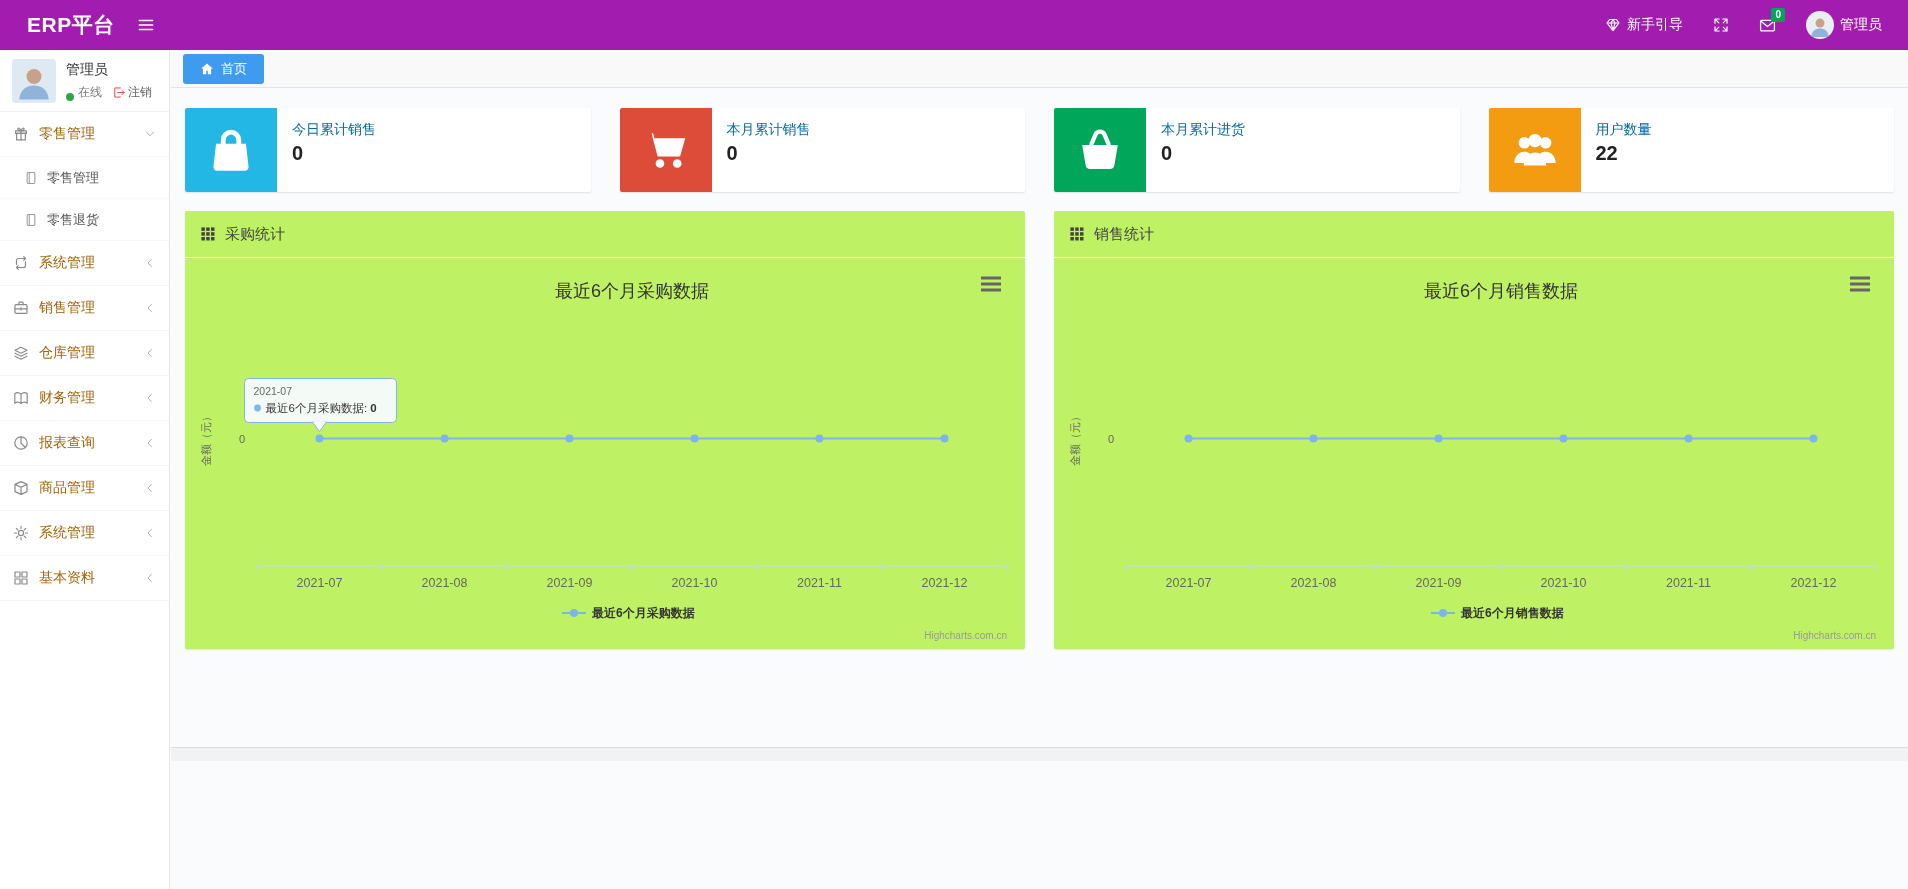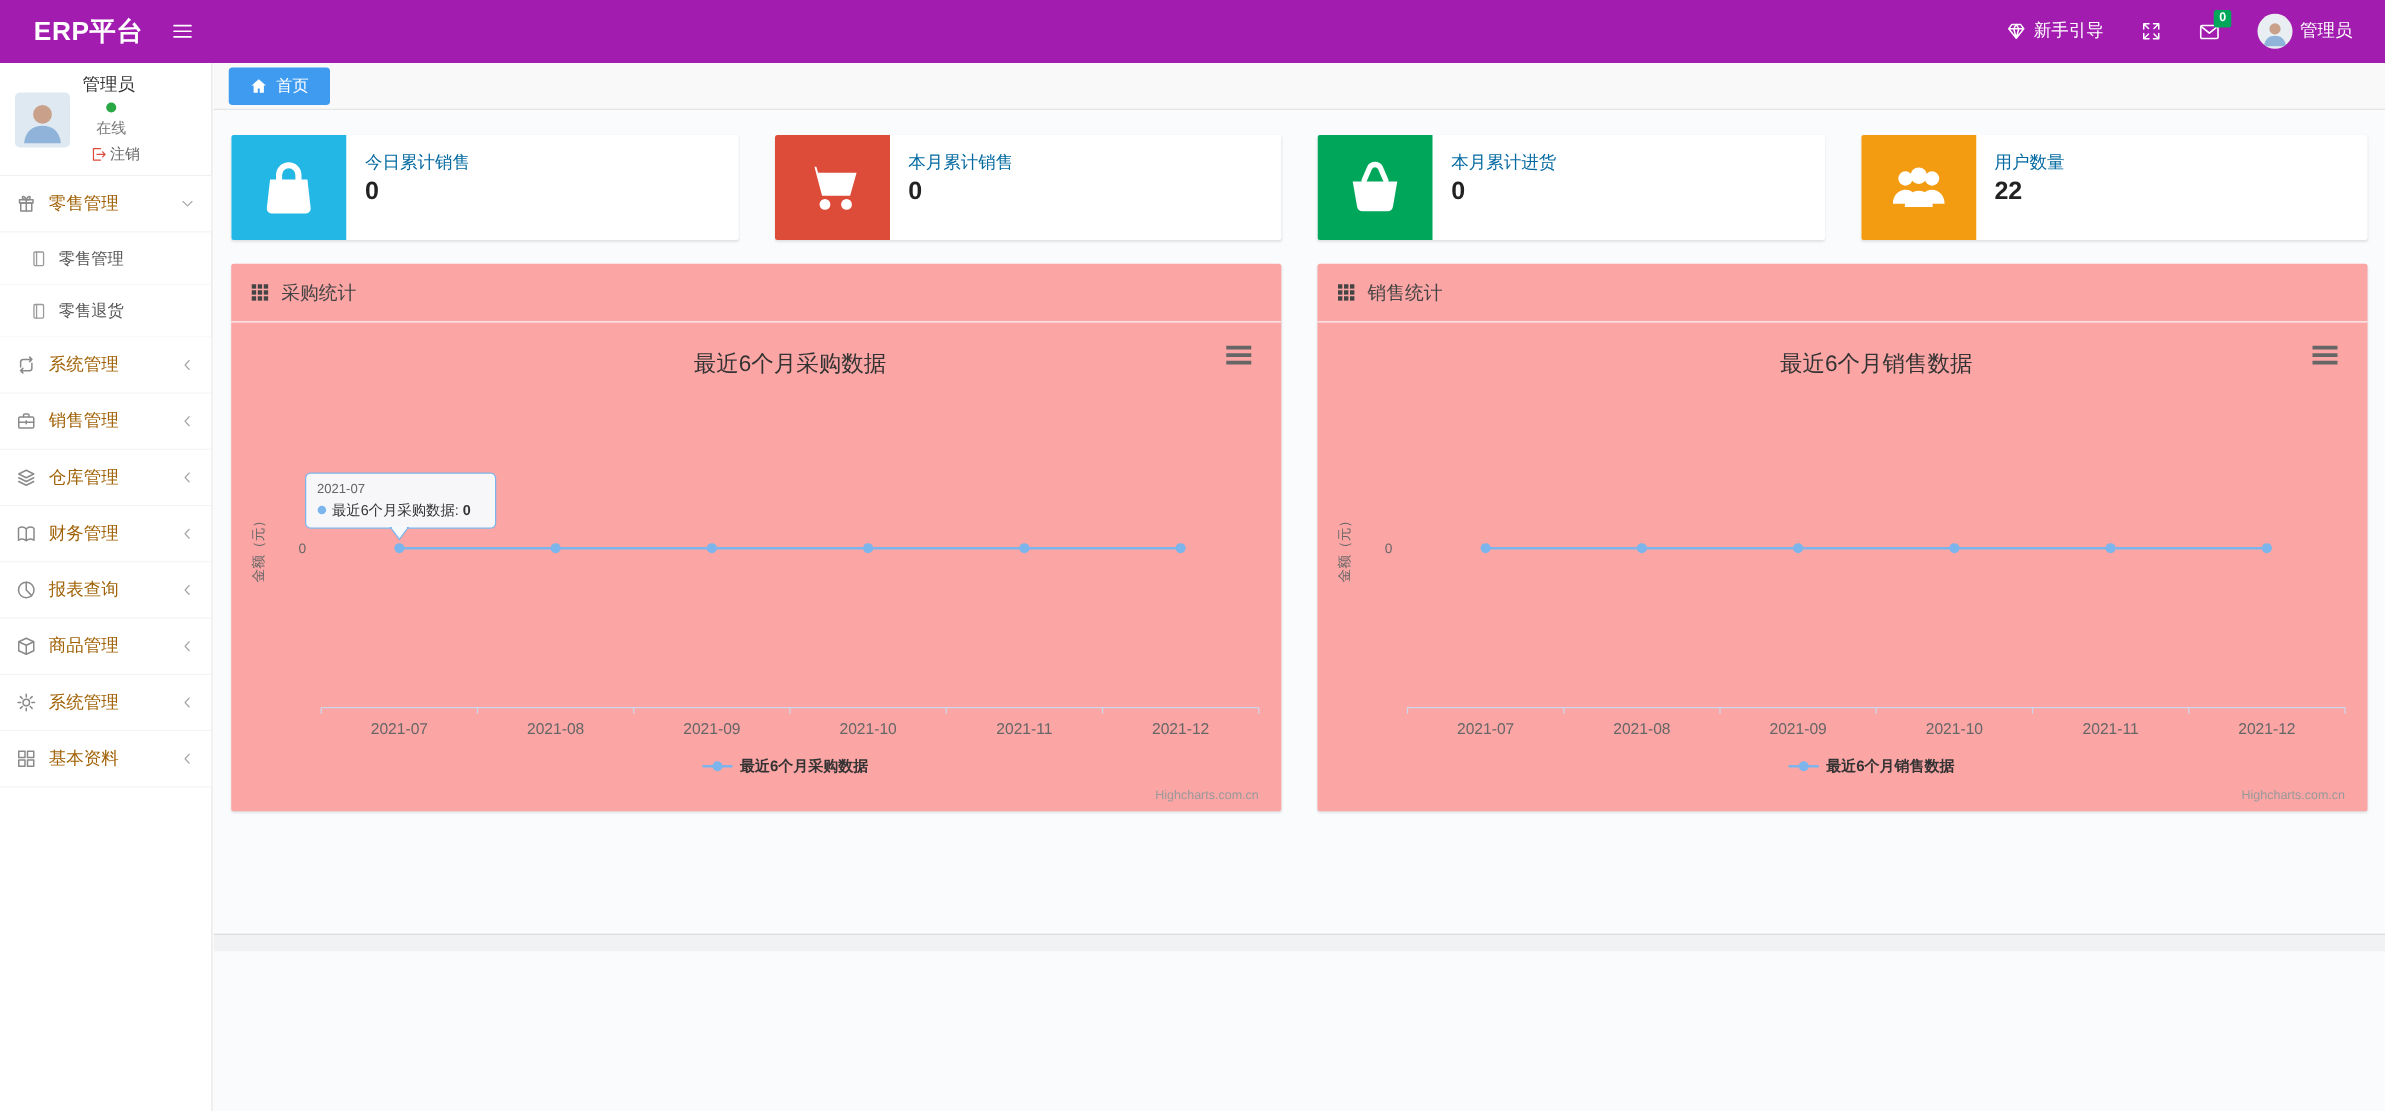--- a/index.html
+++ b/index.html
@@ -19,21 +19,21 @@
   .avatar-sm { width:28px; height:28px; border-radius:50%; background:#e9eef3; overflow:hidden;
     display:flex; align-items:flex-end; justify-content:center; }
 
   
   .sidebar { position:fixed; top:50px; left:0; bottom:0; width:170px; background:#fff;
     border-right:1px solid #e6e6e6; z-index:10; }
   .user-panel { display:flex; align-items:center; gap:10px; padding:9px 12px 8px; }
   .avatar-lg { width:44px; height:44px; border-radius:4px; background:#dfe9f2; overflow:hidden;
     display:flex; align-items:flex-end; justify-content:center; flex:none; }
   .user-meta { font-size:14px; color:#333; }
-  .user-status { display:flex; align-items:center; gap:4px; margin-top:5px; font-size:12px; color:#777;flex-direction:column; }
+  .user-status { display:flex; align-items:flex-end; gap:4px; margin-top:5px; font-size:12px; color:#777; }
   .dot { width:8px; height:8px; border-radius:50%; background:#28a745; display:inline-block; }
   .logout { display:flex; align-items:center; gap:3px; color:#666; cursor:pointer; margin-left:6px; }
   .logout .ic { color:#dd4b39; display:flex; }
   .menu { border-top:1px solid #f0f0f0; }
   .mi { height:45px; display:flex; align-items:center; gap:10px; padding:0 13px;
     font-size:14px; color:#a16207; border-bottom:1px solid #f4f4f4; cursor:pointer; background:#fff; }
   .mi .mic { color:#8a8a8a; display:flex; flex:none; }
   .mi .chev { margin-left:auto; color:#a5a5a5; display:flex; }
   .smi { height:42px; display:flex; align-items:center; gap:9px; padding:0 13px 0 24px;
     font-size:13px; color:#555; border-bottom:1px solid #f7f7f7; cursor:pointer; }
@@ -48,21 +48,21 @@
 
   .cards { display:flex; gap:29px; padding:20px 14px 0; }
   .card { flex:1; height:84px; background:#fff; display:flex; border-radius:2px;
     box-shadow:0 1px 2px rgba(0,0,0,.10); overflow:hidden; }
   .card-icon { width:92px; flex:none; display:flex; align-items:center; justify-content:center; color:#fff; }
   .card-body { padding:13px 15px; }
   .card-label { font-size:14px; color:#0369a1; }
   .card-value { font-size:20px; font-weight:bold; color:#222; margin-top:3px; }
 
   .panels { display:flex; gap:29px; padding:19px 14px 0; }
-  .panel { flex:1; background:#fca5a5; height:438px; border-radius:2px;
+  .panel { flex:1; background:#bef264; height:438px; border-radius:2px;
     box-shadow:0 1px 2px rgba(0,0,0,.10); }
   .panel-head { height:47px; display:flex; align-items:center; gap:9px; padding:0 15px;
     border-bottom:1px solid #f4f4f4; font-size:15px; color:#444; }
   .panel-head .pic { color:#444; display:flex; }
   .chart { padding:3px 10px 0; }
 
   .footer { position:absolute; left:0; right:0; bottom:0; height:14px;
     background:#f0f2f3; border-top:1px solid #dadcde; }
 </style>
 </head>

